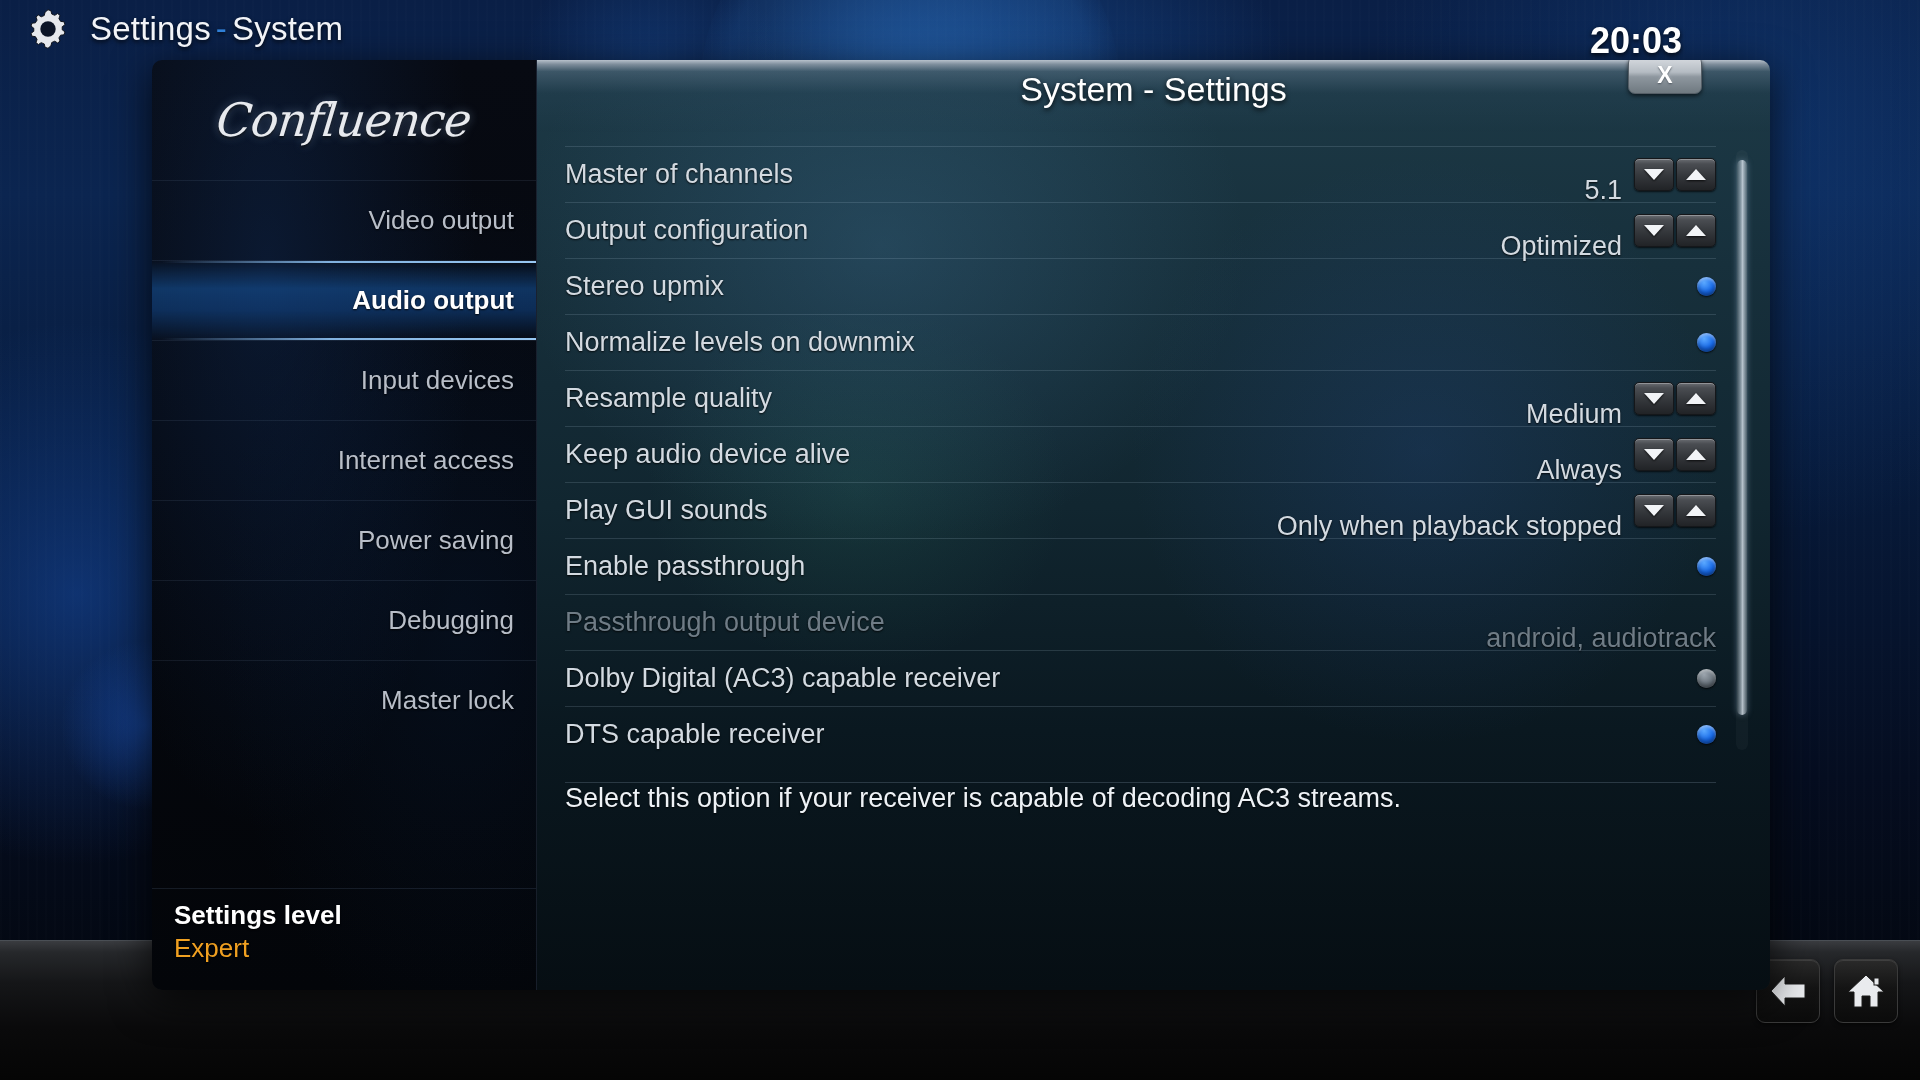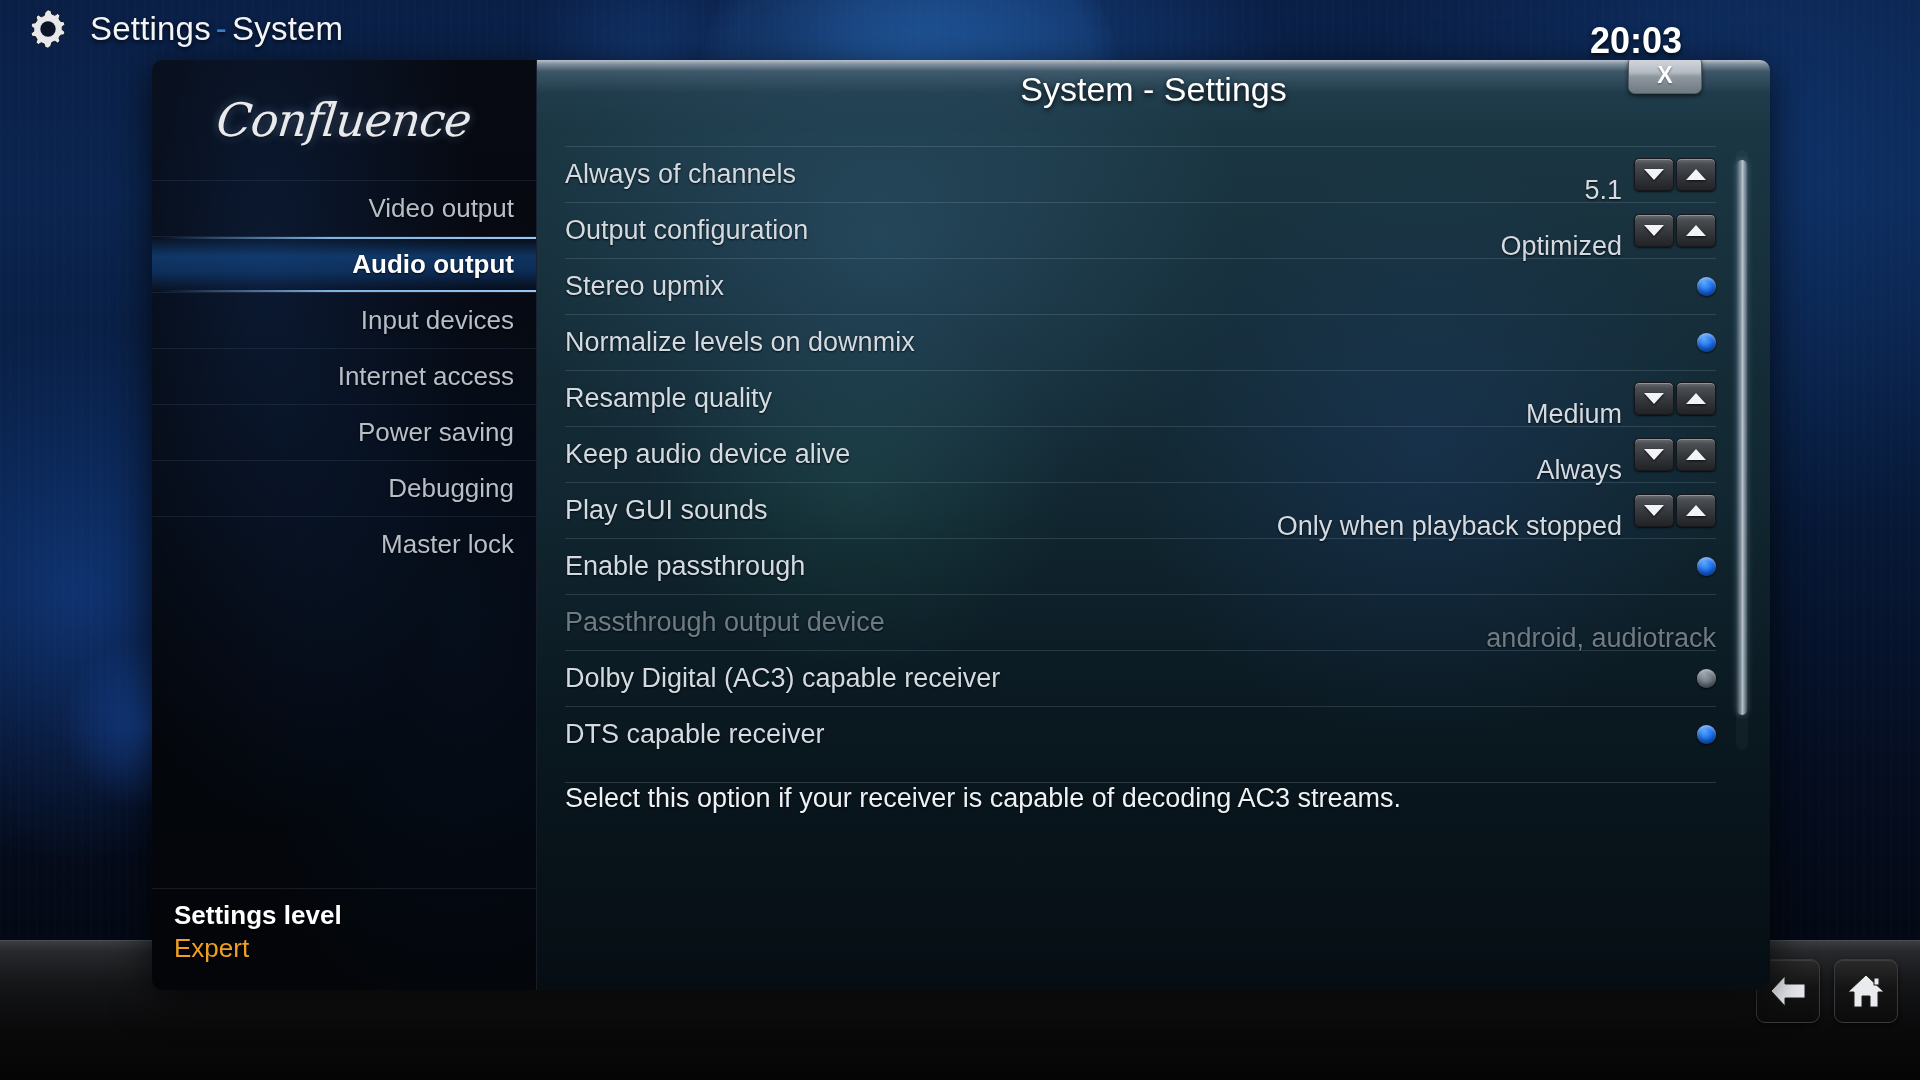--- a/index.html
+++ b/index.html
@@ -90,21 +90,21 @@
     position:relative; z-index:2;
   }
   #logo .script {
     font-family:"DejaVu Serif", serif; font-style:italic; font-size:46px;
     color:#e8eaee; letter-spacing:-1px;
     text-shadow:0 0 10px rgba(150,180,220,.45), 0 2px 3px rgba(0,0,0,.9);
     transform:skewX(-6deg);
   }
   #nav { position:relative; z-index:2; flex:1 1 auto; }
   .nav-item {
-    height:56px; display:flex; align-items:center; justify-content:flex-end;
+    height:80px; display:flex; align-items:center; justify-content:flex-end;
     padding-right:22px; position:relative;
     border-top:1px solid rgba(120,145,180,.13);
     font-size:26px; color:#b8bec8; white-space:nowrap;
     text-shadow:0 1px 2px rgba(0,0,0,.9);
   }
   .nav-item.selected {
     color:#ffffff; font-weight:bold;
     background:
       linear-gradient(180deg, rgba(16,70,140,0) 0%, rgba(22,86,160,.55) 35%,
                      rgba(18,72,140,.55) 62%, rgba(10,40,85,0) 100%);
@@ -291,21 +291,21 @@
 
   <div id="content">
     <div id="content-header">
       <div id="content-title">System - Settings</div>
       <div id="close-button">X</div>
     </div>
 
     <div id="settings-list">
 
       <div class="setting-row">
-        <span class="s-label">Always of channels</span>
+        <span class="s-label">Master of channels</span>
         <span class="s-right">
           <span class="s-value">5.1</span>
           <span class="spinner">
             <span class="spin-btn">
                 <i class="tri down"></i>
               </span>
             <span class="spin-btn">
                 <i class="tri up"></i>
               </span>
           </span>

